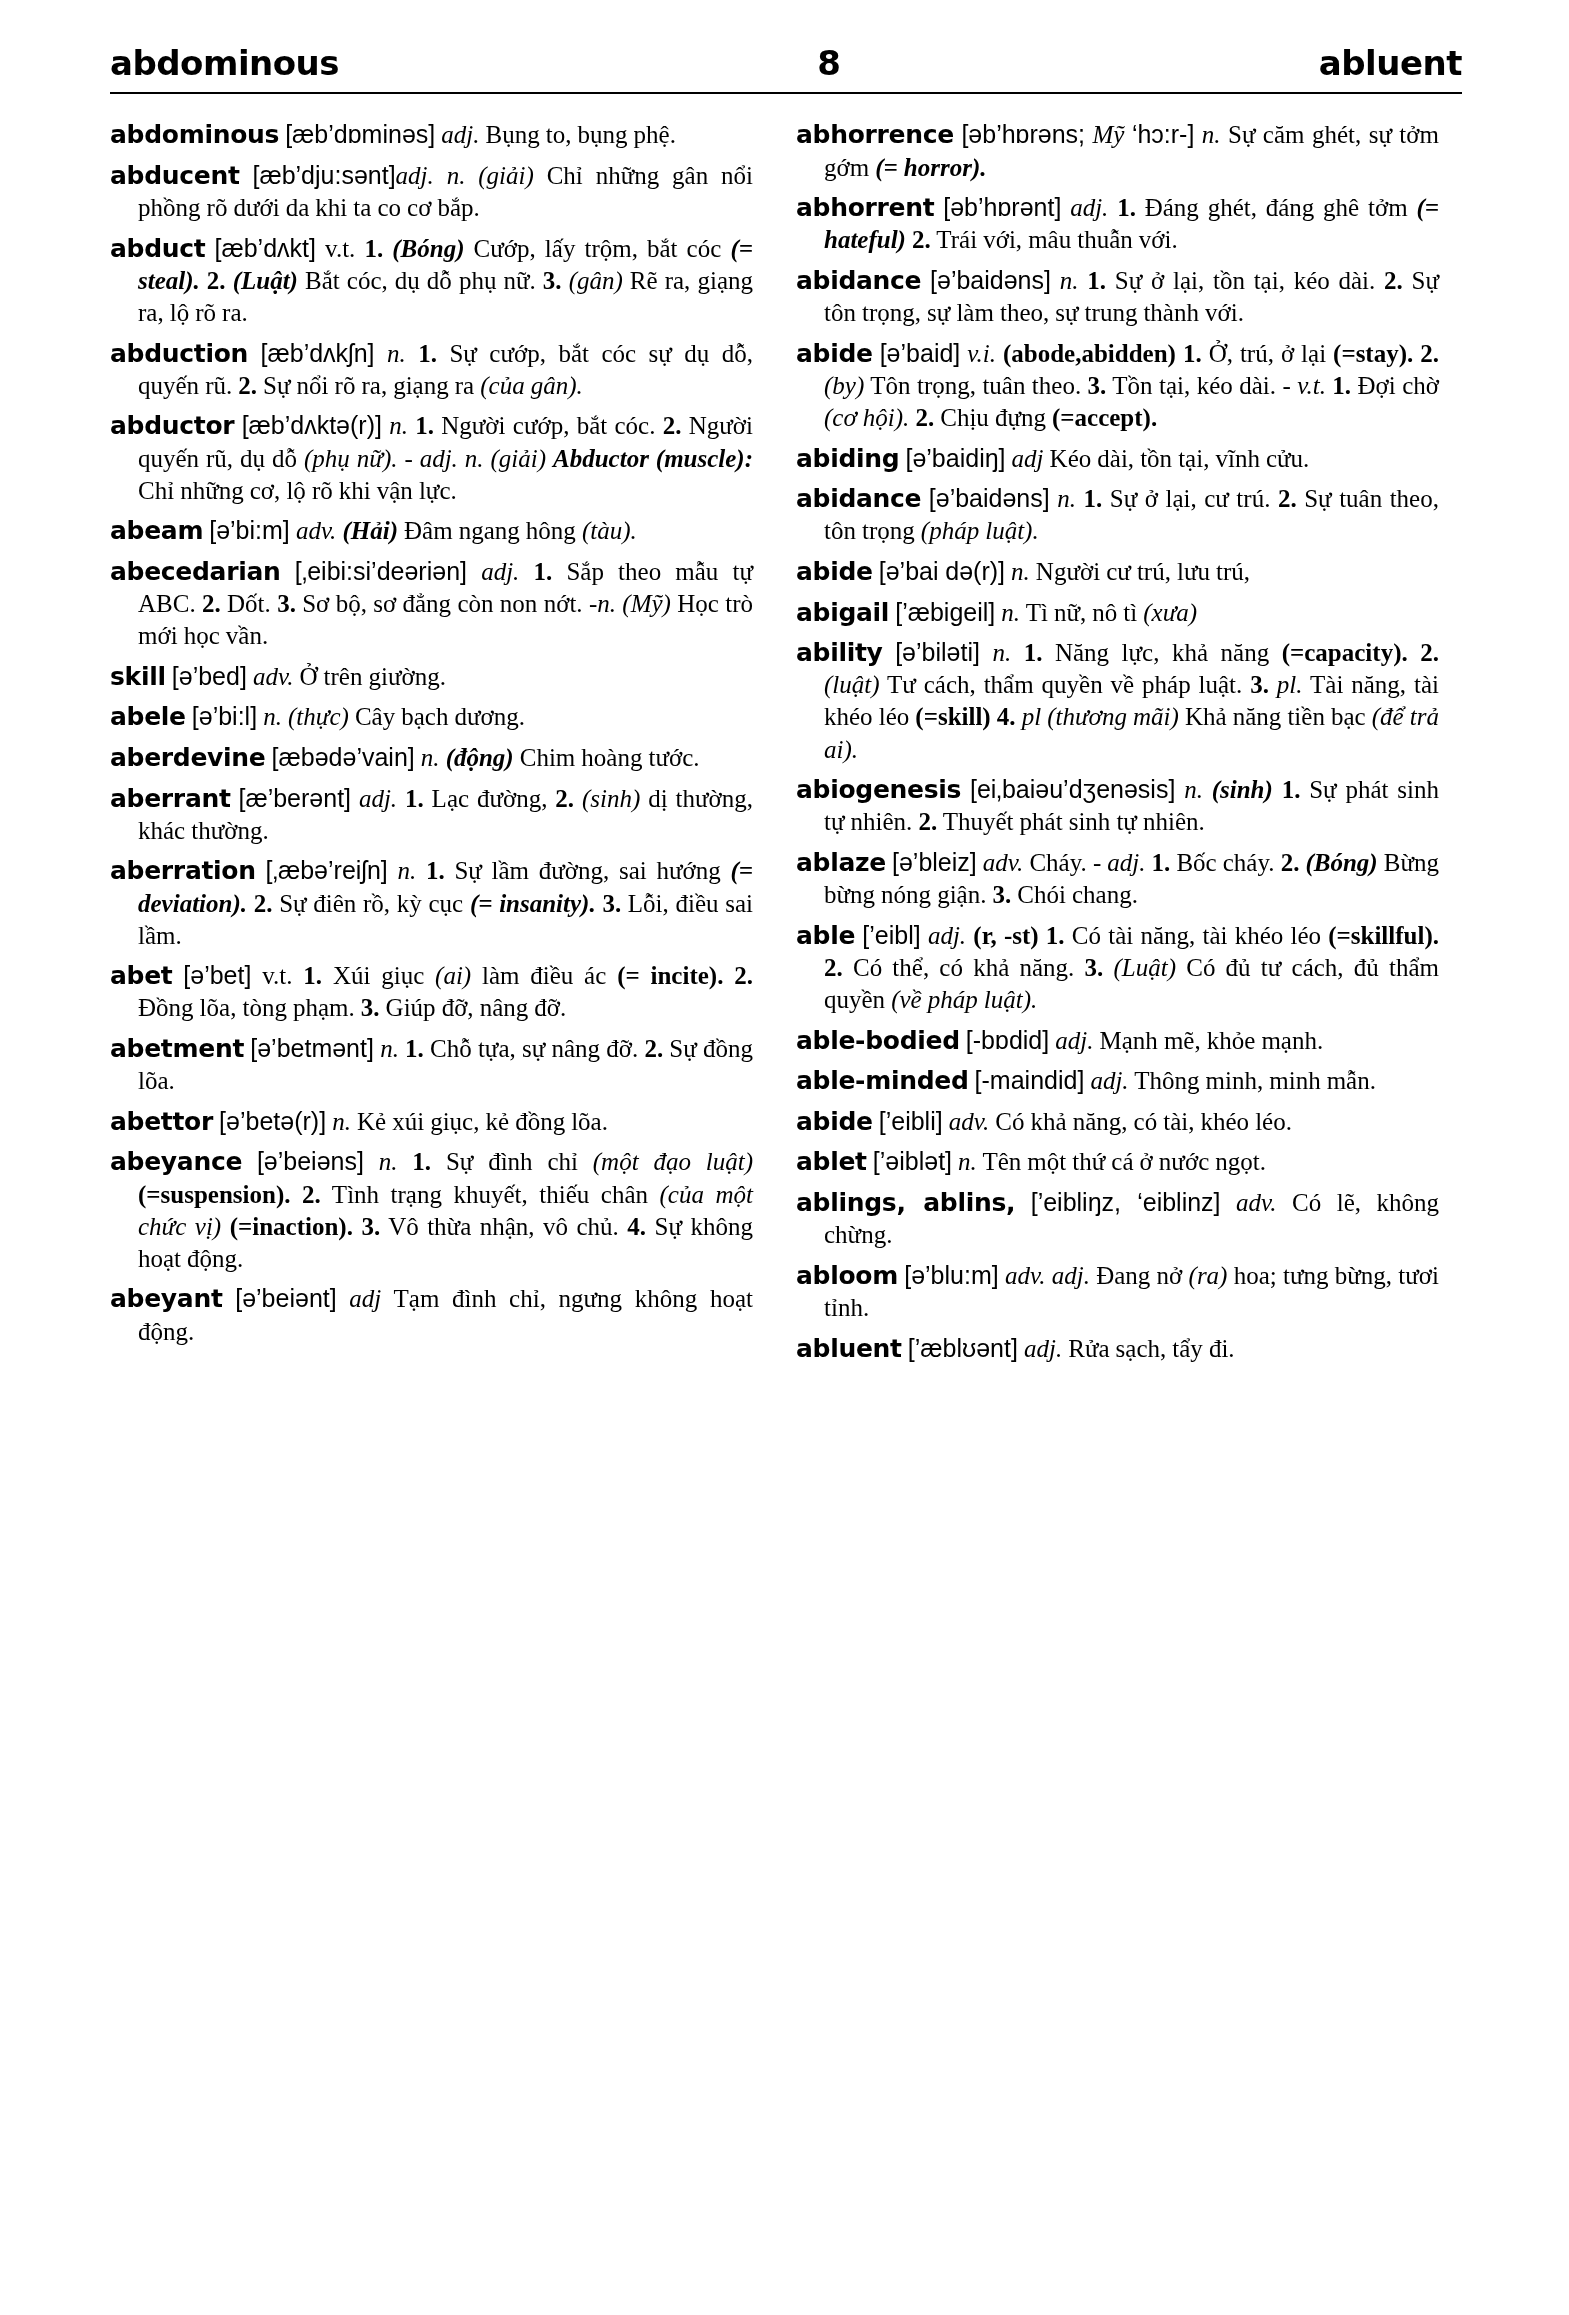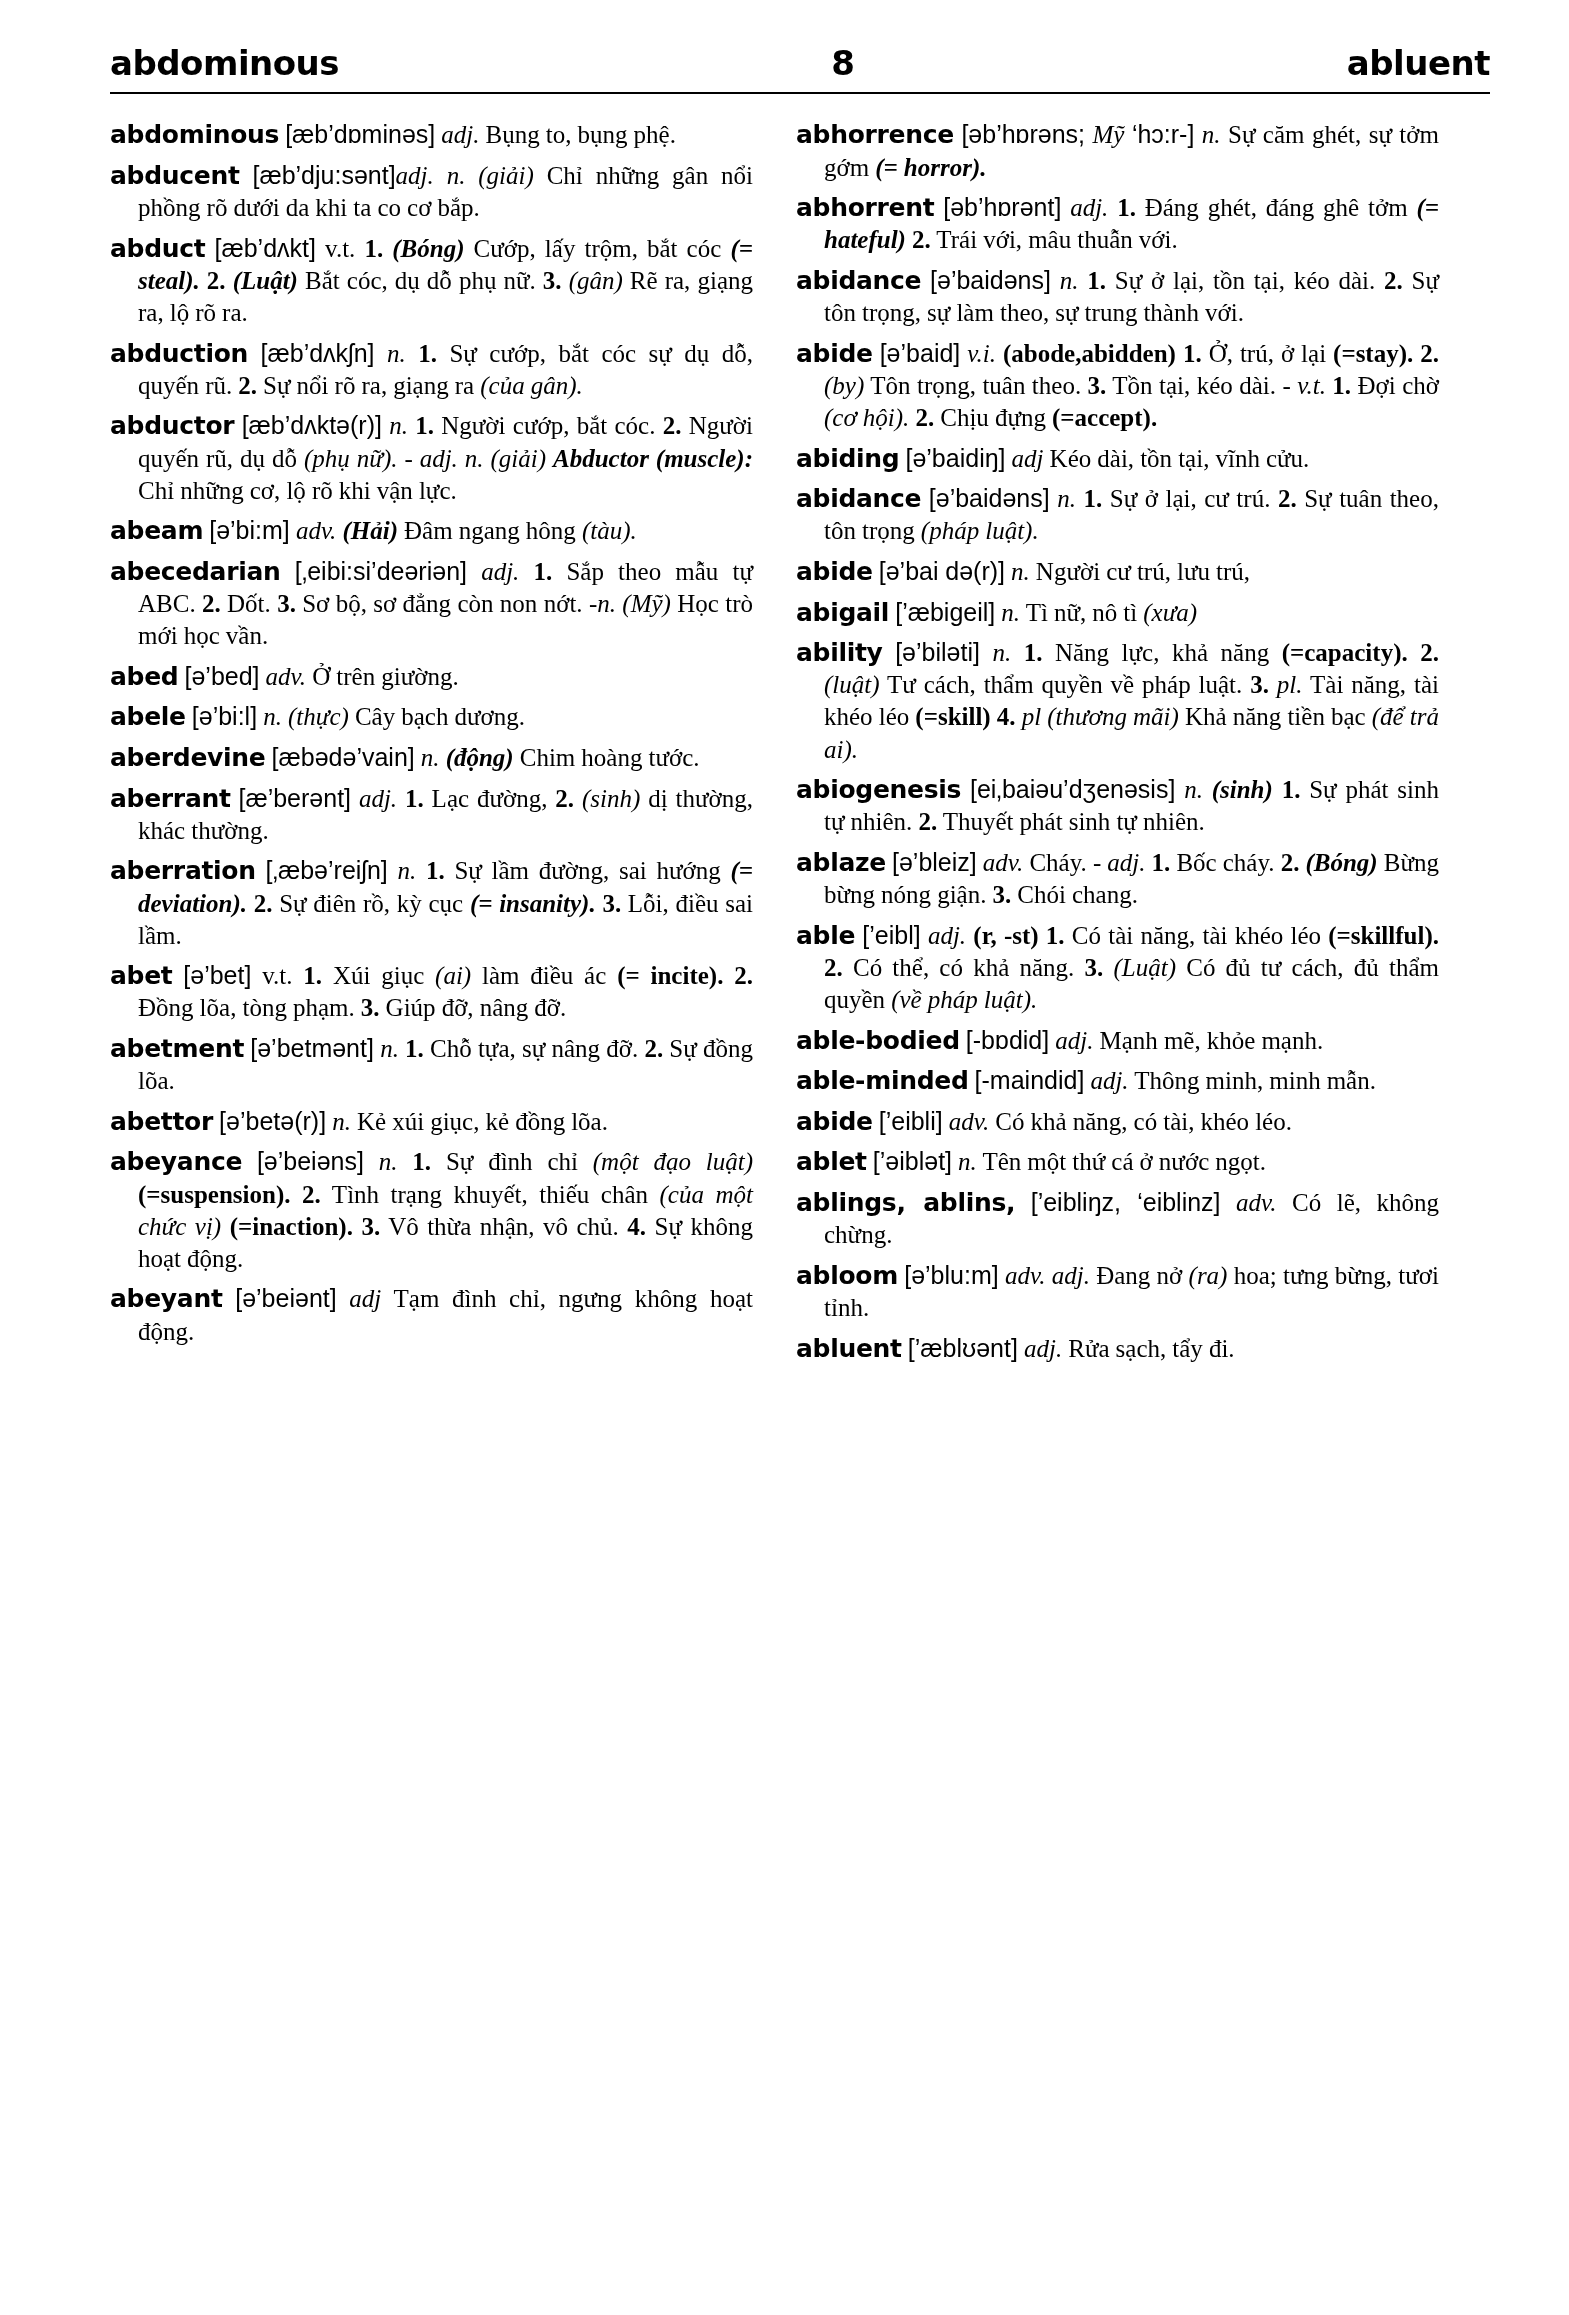--- a/index.html
+++ b/index.html
@@ -13,21 +13,21 @@
     font-family: "Liberation Serif", serif;
     color: #000000;
     position: relative;
   }
   .page {
     position: absolute;
     left: 0; top: 0;
     width: 1570px;
     height: 2316px;
     box-sizing: border-box;
-    padding: 43px 80px 37px 110px;
+    padding: 43px 108px 37px 110px;
   }
   
   .running-head {
     display: flex;
     align-items: baseline;
     justify-content: space-between;
     font-family: "DejaVu Sans", sans-serif;
     font-weight: bold;
     font-size: 34px;
     letter-spacing: -0.5px;
@@ -88,21 +88,21 @@
 
   <div class="columns">
     <div class="col" id="col0">
         <p class="entry"><span class="hw">abdominous</span><span> <span class="ph">[æb’dɒminəs]</span> <span class="it">adj.</span> Bụng to, bụng phệ.</span></p>
         <p class="entry"><span class="hw">abducent</span><span> <span class="ph">[æb’dju:sənt]</span><span class="it">adj. n. (giải)</span> Chỉ những gân nổi phồng rõ dưới da khi ta co cơ bắp.</span></p>
         <p class="entry"><span class="hw">abduct</span><span> <span class="ph">[æb’dʌkt]</span> v.t. <span class="b">1.</span> <span class="bi">(Bóng)</span> Cướp, lấy trộm, bắt cóc <span class="bi">(= steal).</span> <span class="b">2.</span> <span class="bi">(Luật)</span> Bắt cóc, dụ dỗ phụ nữ. <span class="b">3.</span> <span class="it">(gân)</span> Rẽ ra, giạng ra, lộ rõ ra.</span></p>
         <p class="entry"><span class="hw">abduction</span><span> <span class="ph">[æb’dʌkʃn]</span> <span class="it">n.</span> <span class="b">1.</span> Sự cướp, bắt cóc sự dụ dỗ, quyến rũ. <span class="b">2.</span> Sự nổi rõ ra, giạng ra <span class="it">(của gân).</span></span></p>
         <p class="entry"><span class="hw">abductor</span><span> <span class="ph">[æb’dʌktə(r)]</span> <span class="it">n.</span> <span class="b">1.</span> Người cướp, bắt cóc. <span class="b">2.</span> Người quyến rũ, dụ dỗ <span class="it">(phụ nữ). - adj. n. (giải)</span> <span class="bi">Abductor (muscle):</span> Chỉ những cơ, lộ rõ khi vận lực.</span></p>
         <p class="entry"><span class="hw">abeam</span><span> <span class="ph">[ə’bi:m]</span> <span class="it">adv. <span class="b">(Hải)</span></span> Đâm ngang hông <span class="it">(tàu).</span></span></p>
         <p class="entry"><span class="hw">abecedarian</span><span> <span class="ph">[‚eibi:si’deəriən]</span> <span class="it">adj.</span> <span class="b">1.</span> Sắp theo mẫu tự ABC. <span class="b">2.</span> Dốt. <span class="b">3.</span> Sơ bộ, sơ đẳng còn non nớt. <span class="it">-n. (Mỹ)</span> Học trò mới học vần.</span></p>
-        <p class="entry"><span class="hw">abed</span><span> <span class="ph">[ə’bed]</span> <span class="it">adv.</span> Ở trên giường.</span></p>
+        <p class="entry"><span class="hw">skill</span><span> <span class="ph">[ə’bed]</span> <span class="it">adv.</span> Ở trên giường.</span></p>
         <p class="entry"><span class="hw">abele</span><span> <span class="ph">[ə’bi:l]</span> <span class="it">n. (thực)</span> Cây bạch dương.</span></p>
         <p class="entry"><span class="hw">aberdevine</span><span> <span class="ph">[æbədə’vain]</span> <span class="it">n.</span> <span class="bi">(động)</span> Chim hoàng tước.</span></p>
         <p class="entry"><span class="hw">aberrant</span><span> <span class="ph">[æ’berənt]</span> <span class="it">adj.</span> <span class="b">1.</span> Lạc đường, <span class="b">2.</span> <span class="it">(sinh)</span> dị thường, khác thường.</span></p>
         <p class="entry"><span class="hw">aberration</span><span> <span class="ph">[‚æbə’reiʃn]</span> <span class="it">n.</span> <span class="b">1.</span> Sự lầm đường, sai hướng <span class="bi">(= deviation).</span> <span class="b">2.</span> Sự điên rồ, kỳ cục <span class="bi">(= insanity).</span> <span class="b">3.</span> Lỗi, điều sai lầm.</span></p>
         <p class="entry"><span class="hw">abet</span><span> <span class="ph">[ə’bet]</span> v.t. <span class="b">1.</span> Xúi giục <span class="it">(ai)</span> làm điều ác <span class="b">(= incite).</span> <span class="b">2.</span> Đồng lõa, tòng phạm. <span class="b">3.</span> Giúp đỡ, nâng đỡ.</span></p>
         <p class="entry"><span class="hw">abetment</span><span> <span class="ph">[ə’betmənt]</span> <span class="it">n.</span> <span class="b">1.</span> Chỗ tựa, sự nâng đỡ. <span class="b">2.</span> Sự đồng lõa.</span></p>
         <p class="entry"><span class="hw">abettor</span><span> <span class="ph">[ə’betə(r)]</span> <span class="it">n.</span> Kẻ xúi giục, kẻ đồng lõa.</span></p>
         <p class="entry"><span class="hw">abeyance</span><span> <span class="ph">[ə’beiəns]</span> <span class="it">n.</span> <span class="b">1.</span> Sự đình chỉ <span class="it">(một đạo luật)</span> <span class="b">(=suspension).</span> <span class="b">2.</span> Tình trạng khuyết, thiếu chân <span class="it">(của một chức vị)</span> <span class="b">(=inaction).</span> <span class="b">3.</span> Vô thừa nhận, vô chủ. <span class="b">4.</span> Sự không hoạt động.</span></p>
         <p class="entry"><span class="hw">abeyant</span><span> <span class="ph">[ə’beiənt]</span> <span class="it">adj</span> Tạm đình chỉ, ngưng không hoạt động.</span></p>
       </div>

